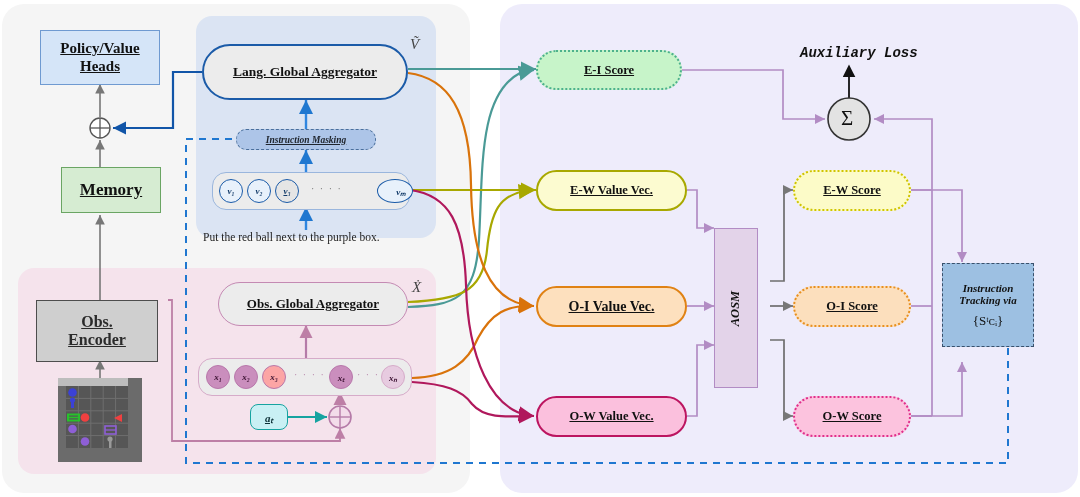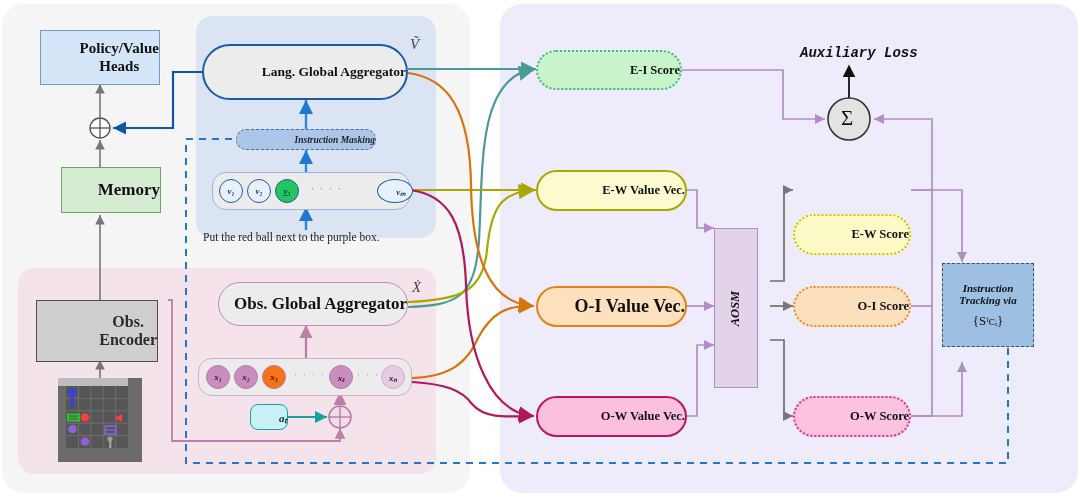--- a/index.html
+++ b/index.html
@@ -1,22 +1,22 @@
 <!DOCTYPE html>
 <html><head>
 <meta charset="utf-8">
 <style>
   html,body{margin:0;padding:0;background:#ffffff;}
   body{width:1080px;height:497px;overflow:hidden;
        font-family:"Liberation Serif", serif;}
   #stage{position:relative;width:1080px;height:497px;}
   svg.layer{position:absolute;left:0;top:0;width:1080px;height:497px;}
   .node{position:absolute;box-sizing:border-box;display:flex;
-        align-items:center;justify-content:flex-end;text-align:center;
-        font-family:"Liberation Serif", serif;font-weight:bold;}
+        align-items:center;justify-content:center;text-align:center;
+        font-family:"Liberation Serif", serif;font-weight:bold;text-decoration:underline;}
   .lbl{position:absolute;font-family:"Liberation Serif",serif;}
   .tok{position:absolute;border-radius:50%;display:flex;align-items:center;
        justify-content:center;font-size:9px;font-weight:bold;font-style:italic;
        font-family:"Liberation Serif",serif;}
 </style>
 </head>
 <body>
 
 <div id="stage">
 
@@ -182,66 +182,66 @@
   <div class="lbl" style="left:410px;top:36px;font-size:15px;font-style:italic;color:#444;">Ṽ</div>
 
   <div class="node" style="left:236px;top:129px;width:140px;height:21px;background:#adc5e8;
               border:1.4px dashed #4a6f9c;border-radius:10px;font-size:9.5px;
               font-style:italic;color:#20262e;">Instruction Masking</div>
 
   <div style="position:absolute;left:212px;top:172px;width:196px;height:36px;
               background:#ececec;border:1.4px solid #9ab6dd;border-radius:14px;"></div>
   <div class="tok" style="left:219px;top:179px;width:22px;height:22px;background:#e8f1fb;border:1.6px solid #1b5ba8;color:#123a68;">v₁</div>
   <div class="tok" style="left:247px;top:179px;width:22px;height:22px;background:#e8f1fb;border:1.6px solid #1b5ba8;color:#123a68;">v₂</div>
-  <div class="tok" style="left:275px;top:179px;width:22px;height:22px;background:#22c55e;border:1.6px solid #1b5ba8;color:#123a68;text-decoration:underline;">v₃</div>
+  <div class="tok" style="left:275px;top:179px;width:22px;height:22px;background:#e5e5e5;border:1.6px solid #1b5ba8;color:#123a68;text-decoration:underline;">v₃</div>
   <div class="lbl" style="left:311px;top:183px;font-size:10px;color:#777;letter-spacing:1.5px;">· · · ·</div>
   <div class="tok" style="left:377px;top:179px;width:22px;height:22px;background:#e8f1fb;border:1.6px solid #1b5ba8;color:#123a68;padding-left:12px;">vₘ</div>
 
   <div class="lbl" style="left:203px;top:231px;font-size:11.5px;color:#222;">Put the red ball next to the purple box.</div>
 
   <div class="node" style="left:218px;top:282px;width:190px;height:44px;background:#ececec;
-              border:1.8px solid #c48ab3;border-radius:22px;font-size:17px;color:#111;">Obs. Global Aggregator</div>
+              border:1.8px solid #c48ab3;border-radius:22px;font-size:13px;color:#111;">Obs. Global Aggregator</div>
   <div class="lbl" style="left:412px;top:279px;font-size:15px;font-style:italic;color:#444;">Ẋ</div>
 
   <div style="position:absolute;left:198px;top:358px;width:212px;height:36px;
               background:#ececec;border:1.4px solid #d6abc9;border-radius:14px;"></div>
   <div class="tok" style="left:206px;top:365px;width:22px;height:22px;background:#ca8ebd;border:1.4px solid #b878ab;color:#3a1030;">x₁</div>
   <div class="tok" style="left:234px;top:365px;width:22px;height:22px;background:#ca8ebd;border:1.4px solid #b878ab;color:#3a1030;">x₂</div>
-  <div class="tok" style="left:262px;top:365px;width:22px;height:22px;background:#f97316;border:1.4px solid #b878ab;color:#3a1030;">x₃</div>
+  <div class="tok" style="left:262px;top:365px;width:22px;height:22px;background:#fca5a5;border:1.4px solid #b878ab;color:#3a1030;">x₃</div>
   <div class="lbl" style="left:294px;top:369px;font-size:10px;color:#b888ac;letter-spacing:1.5px;">· · · ·</div>
   <div class="tok" style="left:329px;top:365px;width:22px;height:22px;background:#ca8ebd;border:1.4px solid #b878ab;color:#3a1030;">xₜ</div>
   <div class="lbl" style="left:357px;top:369px;font-size:10px;color:#b888ac;letter-spacing:1.5px;">· · · ·</div>
   <div class="tok" style="left:381px;top:365px;width:22px;height:22px;background:#e7cbe0;border:1.4px solid #d6abc9;color:#3a1030;">xₙ</div>
 
   <div class="node" style="left:250px;top:404px;width:38px;height:26px;background:#c9f0f4;
               border:1.6px solid #16a3a0;border-radius:8px;font-size:11px;
               font-style:italic;color:#0c2f35;">aₜ</div>
 
   <div class="lbl" style="left:800px;top:45px;font-size:14px;font-style:italic;font-weight:bold;color:#111;font-family:Liberation Mono, monospace;">Auxiliary Loss</div>
   <div class="lbl" style="left:841px;top:106px;font-size:21px;color:#111;">Σ</div>
 
   <div class="node" style="left:536px;top:50px;width:146px;height:40px;background:#c7f4c9;
               border:2.6px dotted #4cb18c;border-radius:20px;font-size:12.5px;color:#111;">E-I Score</div>
 
   <div class="node" style="left:536px;top:170px;width:151px;height:41px;background:#fcfbd0;
               border:2.2px solid #a8a800;border-radius:21px;font-size:12.5px;color:#111;">E-W Value Vec.</div>
   <div class="node" style="left:536px;top:286px;width:151px;height:41px;background:#fde0be;
-              border:2.2px solid #e08214;border-radius:21px;font-size:18px;color:#111;">O-I Value Vec.</div>
+              border:2.2px solid #e08214;border-radius:21px;font-size:14px;color:#111;">O-I Value Vec.</div>
   <div class="node" style="left:536px;top:396px;width:151px;height:41px;background:#fbc0dd;
               border:2.2px solid #bc1560;border-radius:21px;font-size:12.5px;color:#111;">O-W Value Vec.</div>
 
   <div style="position:absolute;left:714px;top:228px;width:42px;height:158px;
               background:#e3d3e9;border:1.6px solid #b28cc4;
               display:flex;align-items:center;justify-content:center;">
     <span style="transform:rotate(-90deg);font-size:12.5px;font-weight:bold;
                  font-style:italic;white-space:nowrap;color:#111;">AOSM</span>
   </div>
 
   <div class="node" style="left:793px;top:170px;width:118px;height:41px;background:#fcfbc8;
-              border:2.6px dotted #cfc400;border-radius:21px;font-size:12.5px;color:#111;margin-top:44px;">E-W Score</div>
+              border:2.6px dotted #cfc400;border-radius:21px;font-size:12.5px;color:#111;">E-W Score</div>
   <div class="node" style="left:793px;top:286px;width:118px;height:41px;background:#fcdfbd;
               border:2.6px dotted #e89020;border-radius:21px;font-size:12.5px;color:#111;">O-I Score</div>
   <div class="node" style="left:793px;top:396px;width:118px;height:41px;background:#fcc3de;
               border:2.6px dotted #e0308c;border-radius:21px;font-size:12.5px;color:#111;">O-W Score</div>
 
   <div style="position:absolute;left:942px;top:263px;width:90px;height:82px;
               background:#9dc0e2;border:1.5px dashed #39506b;
               display:flex;flex-direction:column;align-items:center;
               justify-content:center;color:#111;">
     <div style="font-size:11px;font-style:italic;font-weight:bold;">Instruction</div>

